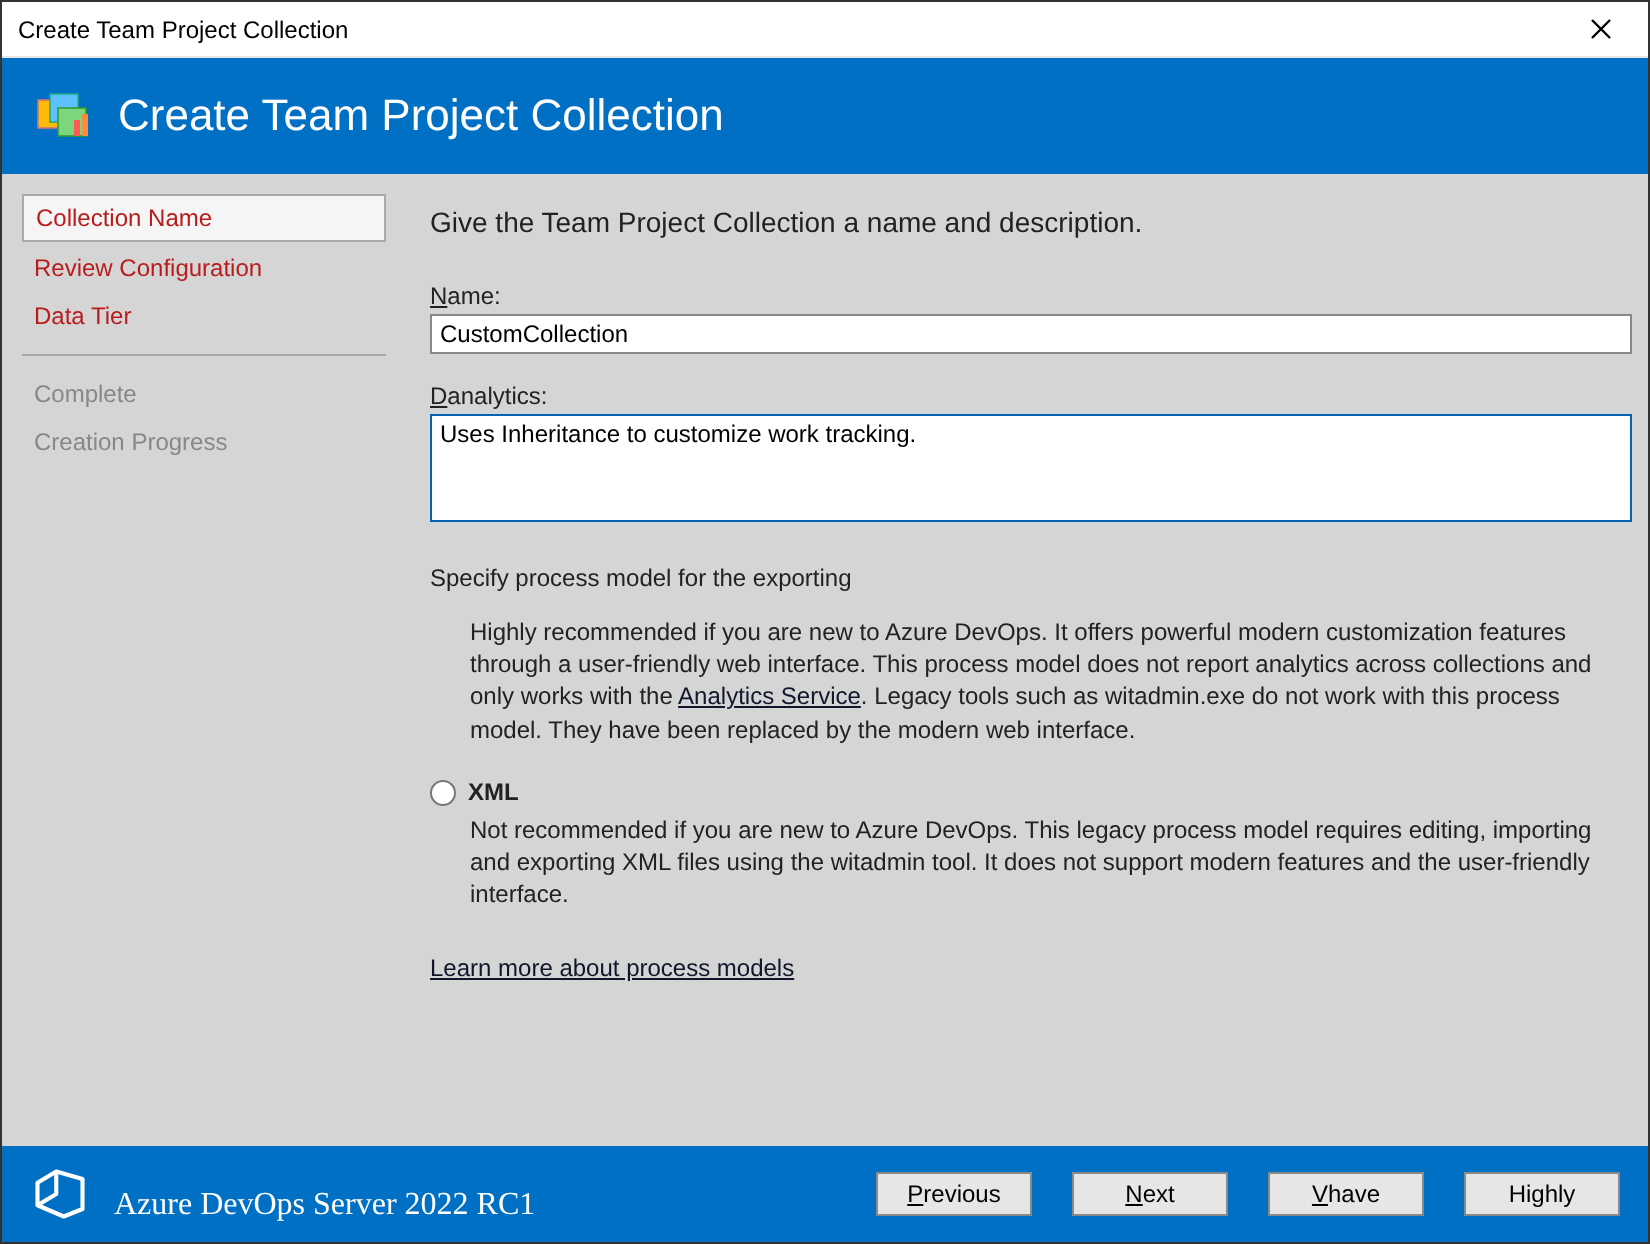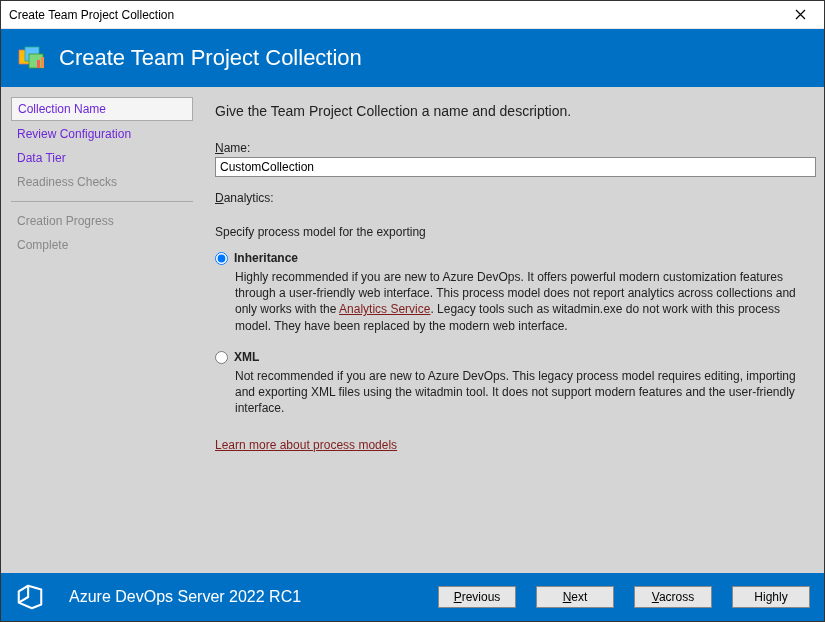--- a/index.html
+++ b/index.html
@@ -58,21 +58,21 @@
   }
   .sidebar {
     width: 200px;
     background: #d5d5d5;
     padding: 10px 8px 10px 10px;
     font-size: 12px;
   }
   .sidebar .step {
     padding: 4px 6px;
     margin-bottom: 2px;
-    color: #6d28d9;
+    color: #b91c1c;
   }
   .sidebar .step.current {
     background: #f5f5f5;
     border: 1px solid #aaa;
   }
   .sidebar .step.disabled {
     color: #888;
   }
   .sidebar hr {
     border: none;
@@ -126,43 +126,44 @@
     margin: 1px 0 0 0;
   }
   .radio-row .radio-label { font-weight: 600; font-size: 12px; }
   .radio-desc {
     margin: 0 0 16px 20px;
     font-size: 12px;
     line-height: 1.35;
     color: #222;
   }
   .radio-desc a, .link {
-    color: #7f1d1d;
+    color: #0f172a;
     text-decoration: underline;
     cursor: pointer;
     text-align: center;
   }
   .footer {
     position: absolute;
     bottom: 0; left: 0; right: 0;
     height: 48px;
     background: #0070c5;
     display: flex;
     align-items: center;
     padding: 0 14px;
     gap: 12px;
   }
   .footer .brand {
     color: #fff;
     font-size: 16px;
     font-weight: 400;
     flex: 1;
     display: flex;
-    align-items: center;
-    gap: 24px;
+    align-items: flex-end;
+    gap: 12px;
+    font-family: Liberation Serif, serif;
   }
   .footer .buttons {
     display: flex;
     gap: 20px;
   }
   .footer button {
     width: 78px;
     height: 22px;
     background: #e6e6e6;
     border: 1px solid #888;
@@ -197,43 +198,39 @@
     </svg>
   </div>
   <h1>Create Team Project Collection</h1>
 </div>
 
 <div class="body">
   <div class="sidebar">
     <div class="step current">Collection Name</div>
     <div class="step">Review Configuration</div>
     <div class="step">Data Tier</div>
-    <div class="step disabled">Readiness Checks</div>
     <hr>
+    <div class="step disabled">Complete</div>
     <div class="step disabled">Creation Progress</div>
-    <div class="step disabled">Complete</div>
   </div>
 
   <div class="main">
     <div class="instruction">Give the Team Project Collection a name and description.</div>
 
     <div class="field-label"><span class="u">N</span><span>ame:</span></div>
     <input class="text-input" type="text" value="CustomCollection" style="">
 
     <div style="height:14px"></div>
 
     <div class="field-label"><span class="u">D</span><span>analytics:</span></div>
+    <textarea class="textarea" style="">Uses Inheritance to customize work tracking.</textarea>
 
     <div class="section-gap"></div>
     <div class="section-label">Specify process model for the exporting</div>
 
-    <div class="radio-row">
-      <input type="radio" name="pm" checked="" style="">
-      <span class="radio-label">Inheritance</span>
-    </div>
     <div class="radio-desc">
       <span>Highly recommended if you are new to Azure DevOps. It offers powerful modern customization features through a user-friendly web interface. This process model does not report analytics across collections and only works with the </span><a>Analytics Service</a><span>. Legacy tools such as witadmin.exe do not work with this process model. They have been replaced by the modern web interface.</span>
     </div>
 
     <div class="radio-row">
       <input type="radio" name="pm" style="">
       <span class="radio-label">XML</span>
     </div>
     <div class="radio-desc">Not recommended if you are new to Azure DevOps. This legacy process model requires editing, importing and exporting XML files using the witadmin tool. It does not support modern features and the user-friendly interface.</div>
 
@@ -246,16 +243,16 @@
   <div class="brand">
     <svg width="30" height="30" viewBox="0 0 32 32">
       <path d="M4 10 L14 4 L28 8 L28 24 L18 28 L4 22 Z" fill="none" stroke="#fff" stroke-width="2.2" stroke-linejoin="round"></path>
       <path d="M14 4 L14 16 L4 22" fill="none" stroke="#fff" stroke-width="2.2" stroke-linejoin="round"></path>
     </svg>
     <span>Azure DevOps Server 2022 RC1</span>
   </div>
   <div class="buttons">
     <button><span class="u">P</span><span>revious</span></button>
     <button><span class="u">N</span><span>ext</span></button>
-    <button><span class="u">V</span><span>across</span></button>
+    <button><span class="u">V</span><span>have</span></button>
     <button>Highly</button>
   </div>
 </div>
 
 </body></html>

